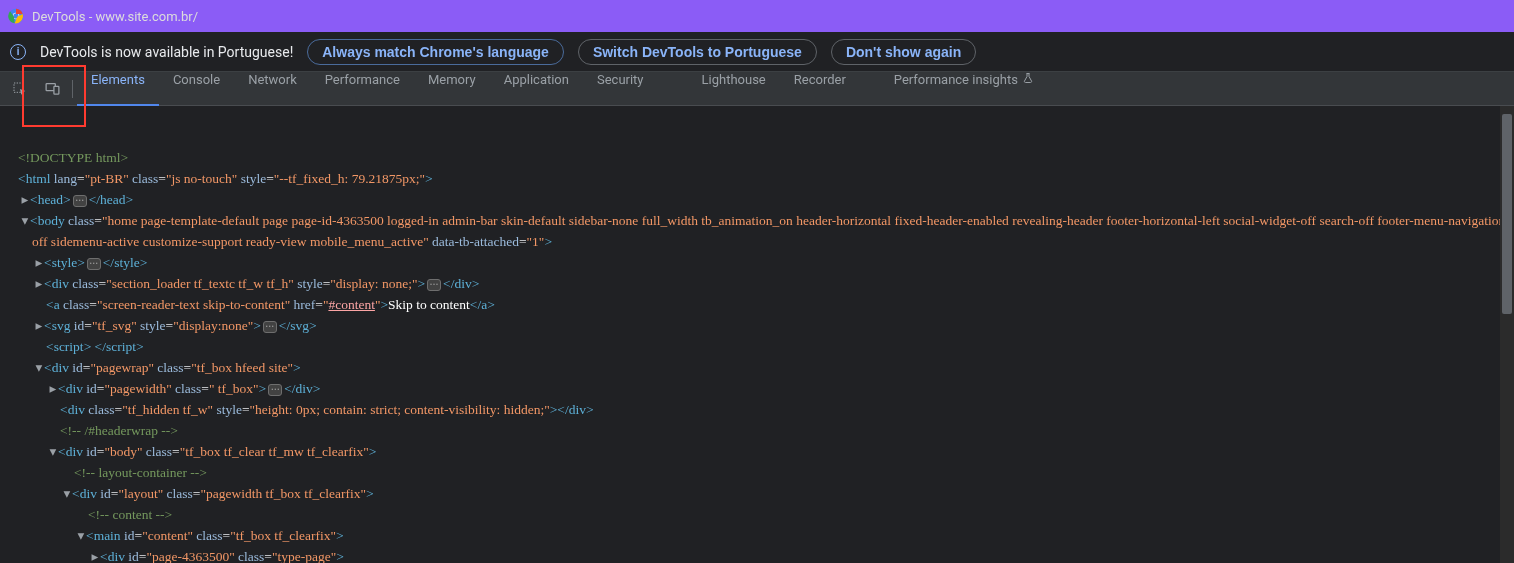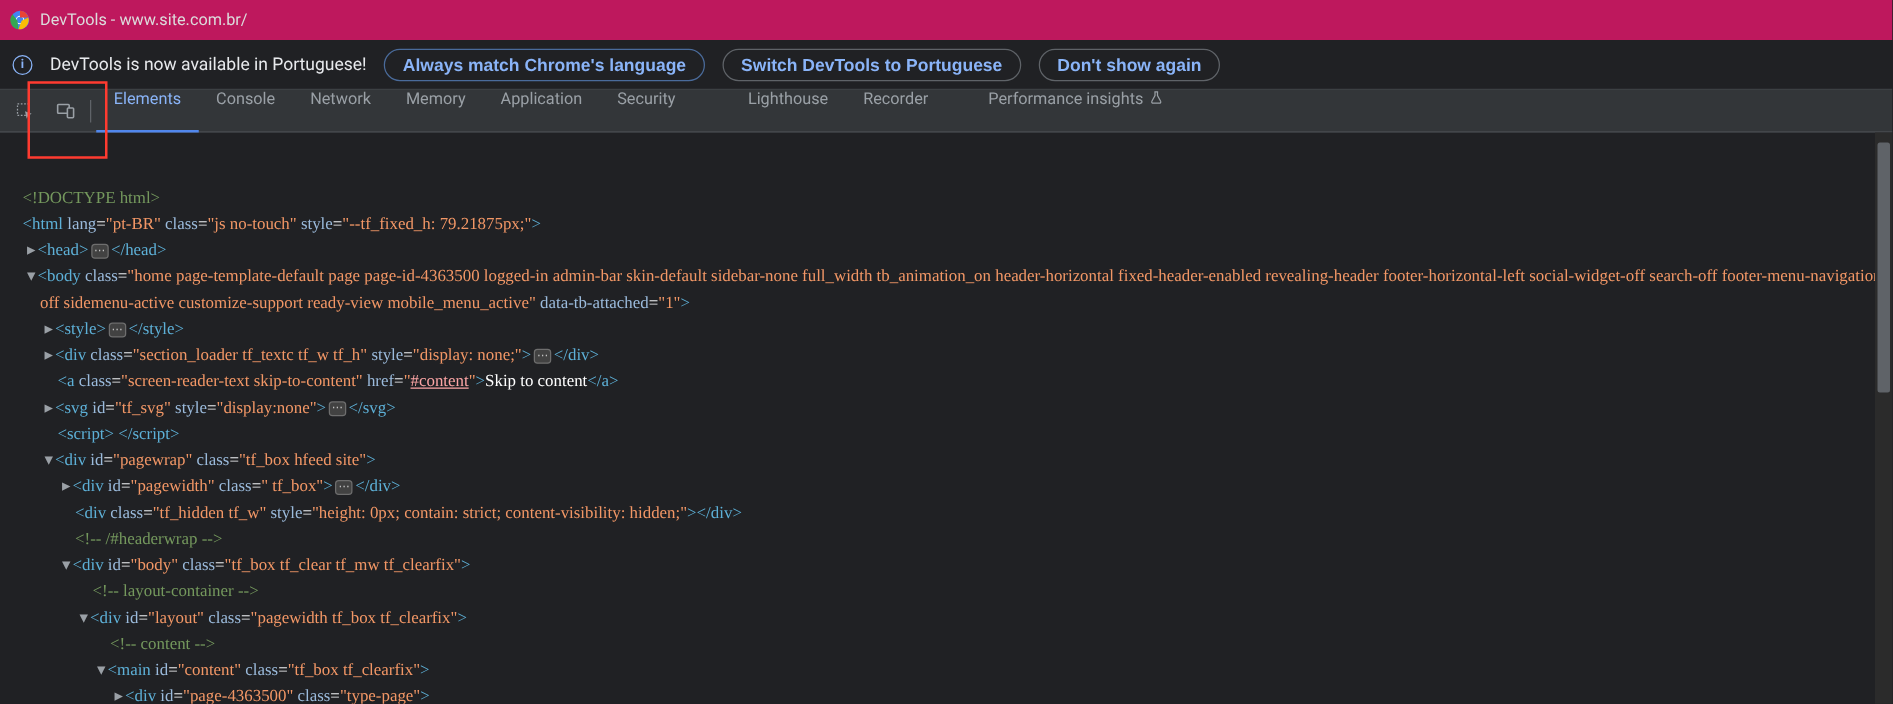--- a/index.html
+++ b/index.html
@@ -7,21 +7,21 @@
   font-family: -apple-system, "Segoe UI", Roboto, Arial, sans-serif;
   background: #202124;
   color: #e8eaed;
   width: 1514px;
   height: 563px;
   overflow: hidden;
   font-size: 13px;
 }
 .titlebar {
   height: 32px;
-  background: #be185d;
+  background: #8b5cf6;
   display: flex;
   align-items: center;
   padding: 0 8px;
   gap: 8px;
 }
 .chrome-logo {
   width: 16px; height: 16px;
 }
 .titlebar-text { color: #dcdcdc; font-size: 13px; }
 .infobar {
@@ -183,20 +183,23 @@
   <div class="tab active">
       <span>Elements</span>
     </div>
   <div class="tab">
       <span>Console</span>
     </div>
   <div class="tab">
       <span>Network</span>
     </div>
   <div class="tab">
+      <span>Performance</span>
+    </div>
+  <div class="tab">
       <span>Memory</span>
     </div>
   <div class="tab">
       <span>Application</span>
     </div>
   <div class="tab">
       <span>Security</span>
     </div>
   <div class="tab" style="margin-left:30px">
       <span>Lighthouse</span>

